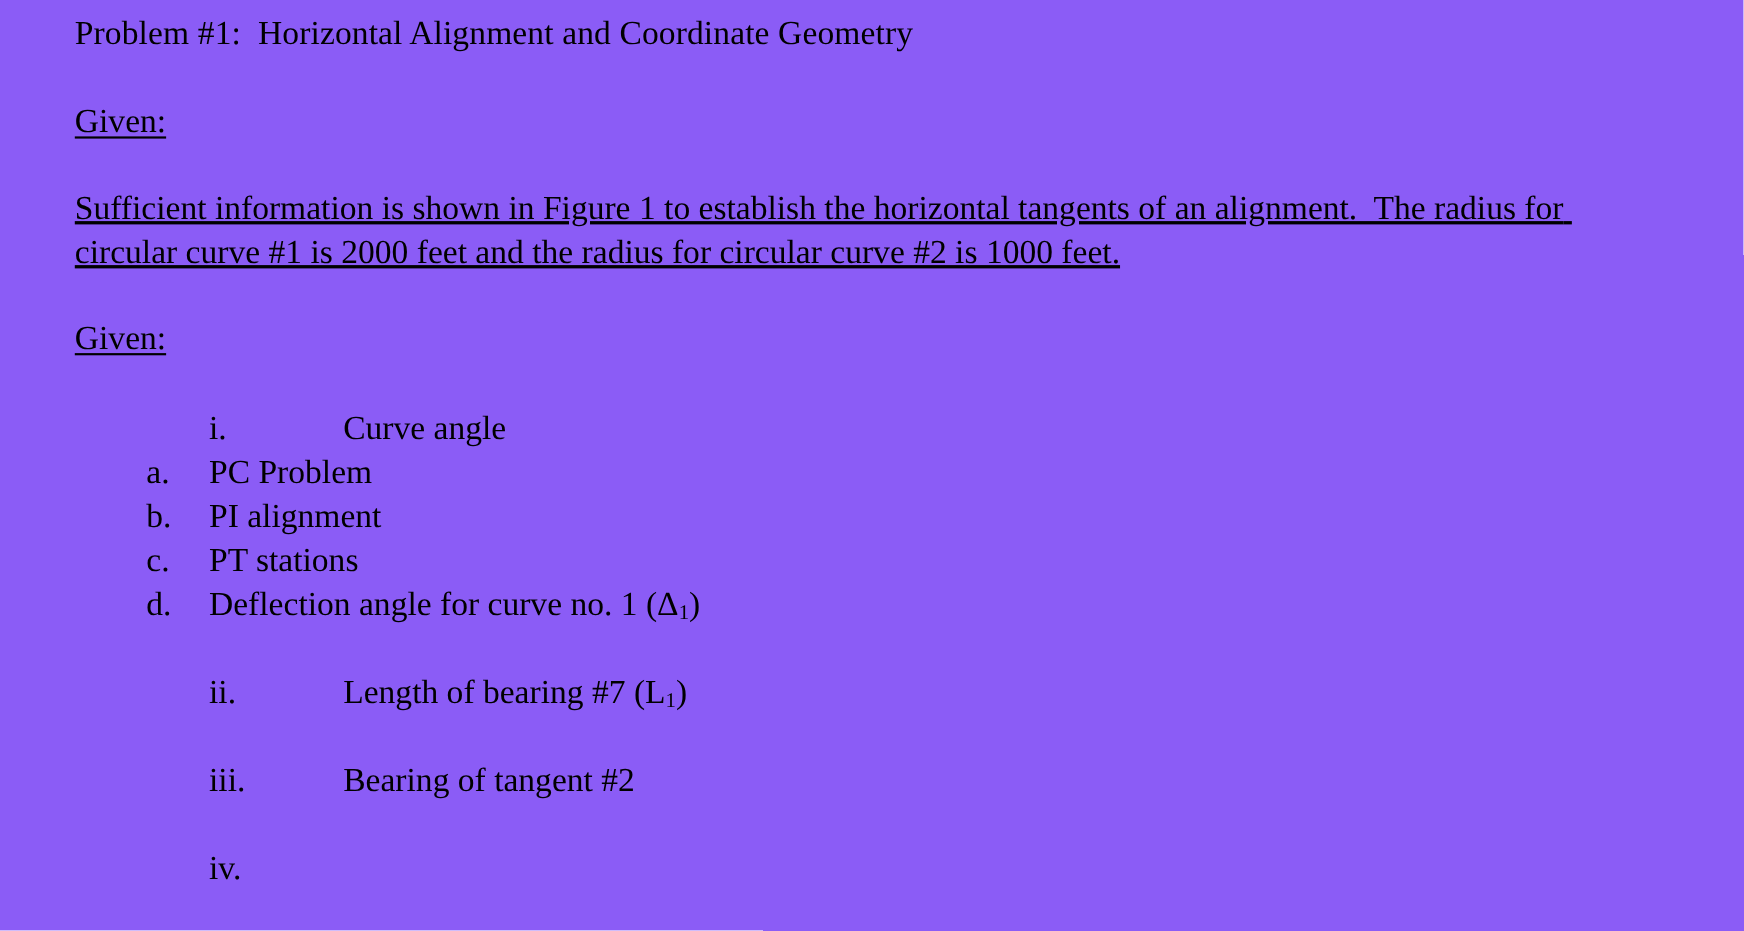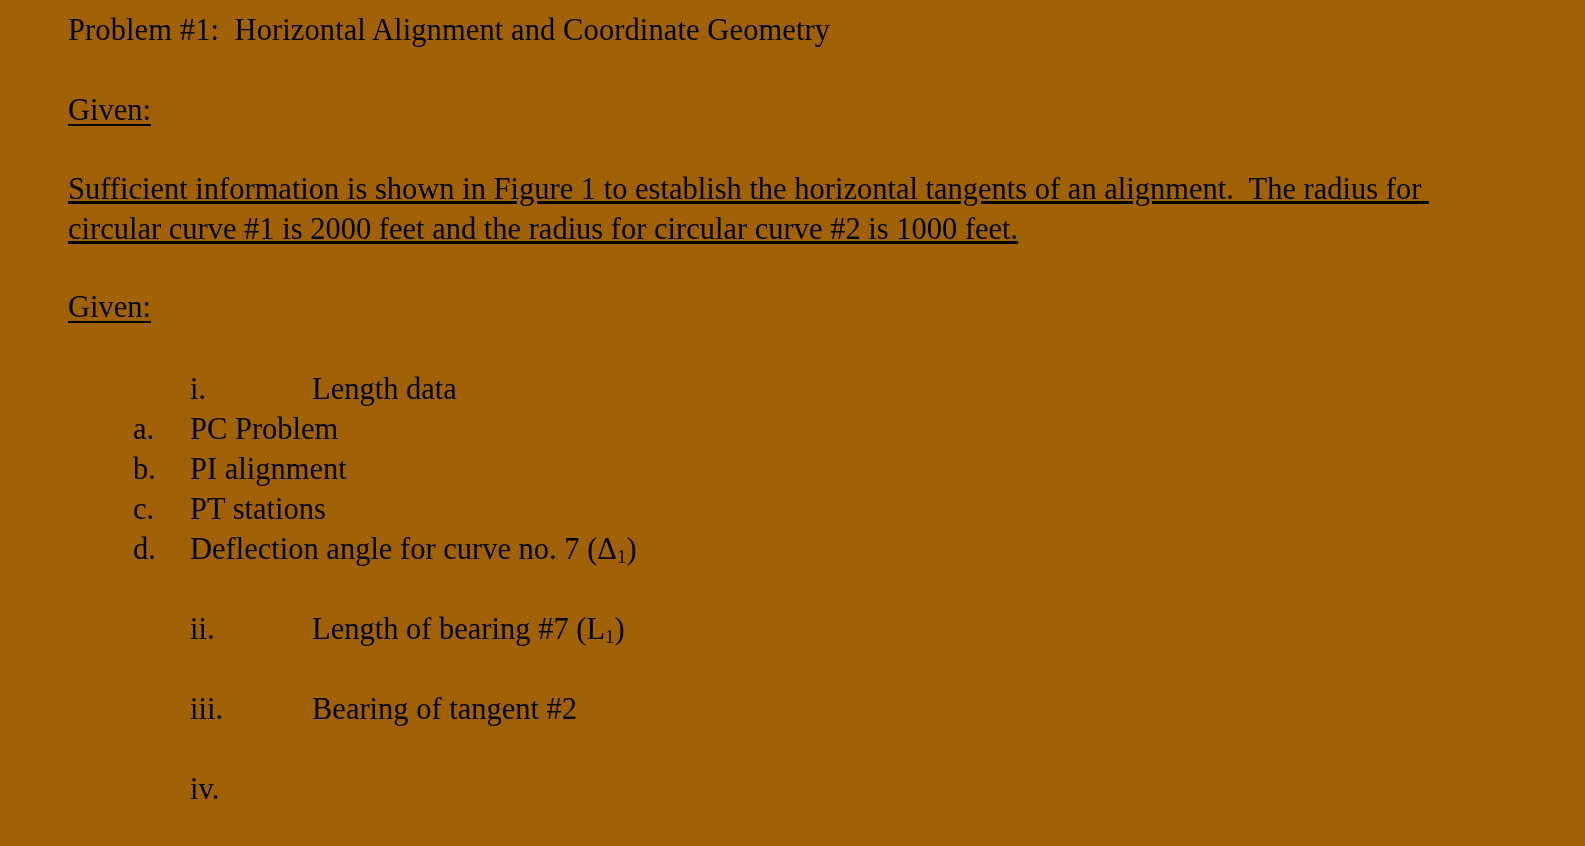--- a/index.html
+++ b/index.html
@@ -12,21 +12,21 @@
     height: 846px;
     font-family: "Liberation Serif", "DejaVu Serif", serif;
     color: #000000;
     overflow: hidden;
   }
 
   .page {
     position: relative;
     width: 1585px;
     height: 846px;
-    background: #a16207;
+    background: #8b5cf6;
   }
 
   .doc {
     position: absolute;
     left: 68px;
     top: 8px;
     width: 1420px;
   }
 
   .title {
@@ -103,41 +103,41 @@
     <div class="heading"><span class="u">Given:</span></div>
 
     <div class="para">Sufficient information is shown in Figure 1 to establish the horizontal tangents of an alignment.  The radius for circular curve #1 is 2000 feet and the radius for circular curve #2 is 1000 feet.</div>
 
     <div class="heading"><span class="u">Given:</span></div>
 
     <div class="list-block">
 
       <div class="row roman">
         <span class="marker">i.</span>
-        <span class="text">Length data</span>
+        <span class="text">Curve angle</span>
       </div>
 
       <div class="row letter">
         <span class="marker">a.</span>
         <span class="text">PC Problem</span>
       </div>
 
       <div class="row letter">
         <span class="marker">b.</span>
         <span class="text">PI alignment</span>
       </div>
 
       <div class="row letter">
         <span class="marker">c.</span>
         <span class="text">PT stations</span>
       </div>
 
       <div class="row letter">
         <span class="marker">d.</span>
-        <span class="text"><span>Deflection angle for curve no. 7 (Δ</span><sub>1</sub><span>)</span></span>
+        <span class="text"><span>Deflection angle for curve no. 1 (Δ</span><sub>1</sub><span>)</span></span>
       </div>
 
       <div class="gap-roman"></div>
 
       <div class="row roman">
         <span class="marker">ii.</span>
         <span class="text"><span>Length of bearing #7 (L</span><sub>1</sub><span>)</span></span>
       </div>
 
       <div class="gap-roman"></div>

